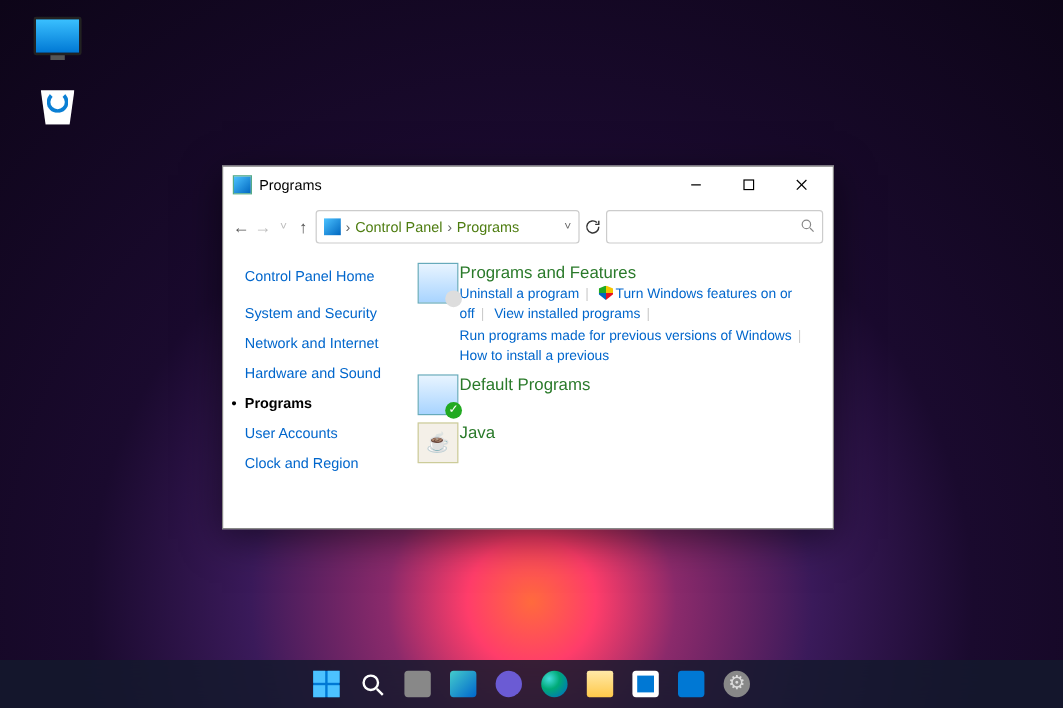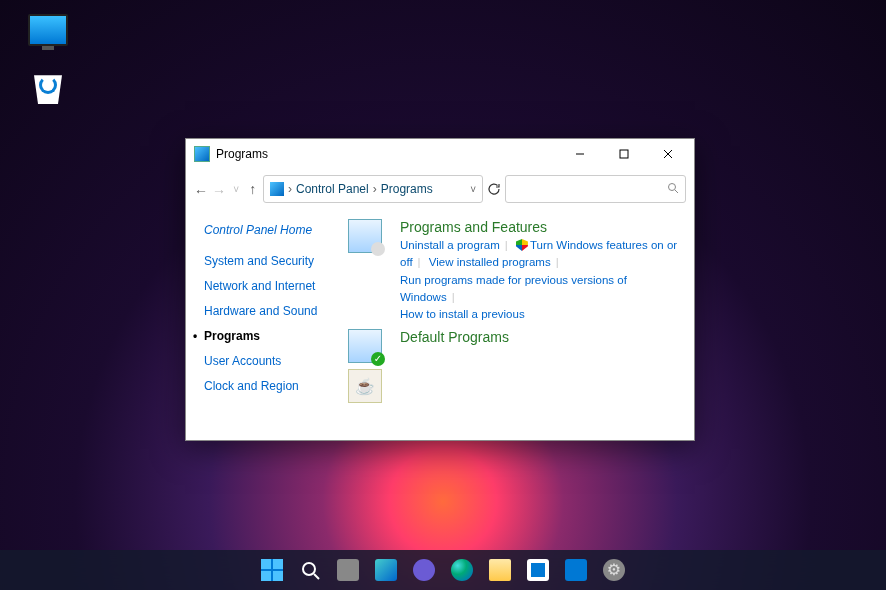--- a/index.html
+++ b/index.html
@@ -27,36 +27,36 @@
 .titlebar .app-ico { width:16px; height:16px; background:linear-gradient(135deg,#4cc2ff,#0067c0); margin-right:6px; border:1px solid #5a8; }
 .titlebar .title { font-size:12px; color:#000; flex:0 0 auto; }
 .titlebar .spacer { flex:1; }
 .win-btn { width:44px; height:30px; display:flex; align-items:center; justify-content:center; color:#000; cursor:pointer; }
 
 .toolbar { height: 40px; display:flex; align-items:center; gap:4px; padding:0 8px; }
 .nav-btn { width:28px; height:28px; display:flex; align-items:center; justify-content:center; color:#555; cursor:pointer; font-size:14px; }
 .nav-btn.disabled { color:#bbb; cursor:default; }
 .addr { flex:0 0 220px; height:28px; border:1px solid #ccc; border-radius:3px; display:flex; align-items:center; padding:0 6px; gap:4px; font-size:12px; }
 .addr .ico-small { width:14px; height:14px; background:linear-gradient(135deg,#4cc2ff,#0067c0); }
-.addr .crumb { color:#0c4a6e; cursor:pointer; }
+.addr .crumb { color:#4d7c0f; cursor:pointer; }
 .addr .sep { color:#666; }
 .addr .chev { margin-left:auto; color:#666; font-size:10px; }
 .refresh { width:28px; height:28px; display:flex; align-items:center; justify-content:center; cursor:pointer; color:#333; }
 .search { flex:1; height:28px; border:1px solid #ccc; border-radius:3px; display:flex; align-items:center; padding:0 6px; }
 .search input { border:none; outline:none; flex:1; font-size:12px; }
 .search .mag { color:#888; font-size:12px; }
 
 .body { flex:1; display:flex; overflow:hidden; }
 .sidebar { width:150px; padding:14px 0 0 18px; }
 .sidebar a { display:block; color:#0066cc; font-size:12px; margin-bottom:10px; text-decoration:none; cursor:pointer; line-height:1.25; }
 .sidebar a.current { color:#000; font-weight:600; position:relative; }
 .sidebar a.current::before { content:"•"; position:absolute; left:-11px; color:#000; }
 
 .content { flex:1; padding:10px 12px 0; overflow:auto; }
-.section { display:flex; gap:18px; margin-bottom:6px; }
+.section { display:flex; gap:1px; margin-bottom:6px;justify-content:center; }
 .section .cat-ico { width:34px; height:34px; flex-shrink:0; position:relative; }
 .ico-programs { background:linear-gradient(#e8f4ff,#a8d4ff); border:1px solid #6ab; }
 .ico-programs::after { content:""; position:absolute; right:-4px; bottom:-4px; width:14px; height:14px; background:#ddd; border-radius:50%; }
 .ico-default { background:linear-gradient(#e8f4ff,#a8d4ff); border:1px solid #6ab; }
 .ico-default::after { content:"✓"; position:absolute; right:-4px; bottom:-4px; width:14px; height:14px; background:#2a2; color:#fff; border-radius:50%; font-size:10px; text-align:center; line-height:14px; }
 .ico-java { background:#f4f0e8; border:1px solid #cc9; display:flex; align-items:center; justify-content:center; }
 .ico-java::before { content:"☕"; font-size:16px; }
 .section .texts { flex:1; }
 .section h3 { color:#2a7a2a; font-size:14px; font-weight:400; margin-bottom:2px; cursor:pointer; }
 .links { font-size:11.5px; line-height:1.5; }
@@ -136,21 +136,21 @@
         <svg width="12" height="12" viewBox="0 0 12 12">
             <circle cx="5" cy="5" r="3.5" fill="none" stroke="#888"></circle>
             <line x1="8" y1="8" x2="11" y2="11" stroke="#888"></line>
           </svg>
       </span>
     </div>
   </div>
 
   <div class="body">
     <div class="sidebar">
-      <a style="margin-bottom:16px;font-style:italic;">Control Panel Home</a>
+      <a style="margin-bottom:16px;">Control Panel Home</a>
       <a>System and Security</a>
       <a>Network and Internet</a>
       <a>Hardware and Sound</a>
       <a class="current">Programs</a>
       <a>User Accounts</a>
       <a>Clock and Region</a>
 
     </div>
 
     <div class="content">
@@ -170,20 +170,23 @@
 
       <div class="section">
         <div class="cat-ico ico-default"></div>
         <div class="texts">
           <h3>Default Programs</h3>
         </div>
       </div>
 
       <div class="section">
         <div class="cat-ico ico-java"></div>
+        <div class="texts">
+          <h3>Java</h3>
+        </div>
       </div>
     </div>
   </div>
 </div>
 
 <div class="taskbar">
   <div class="tb-btn">
       <div class="tb-ico start-ico">
         <span></span>
         <span></span>

